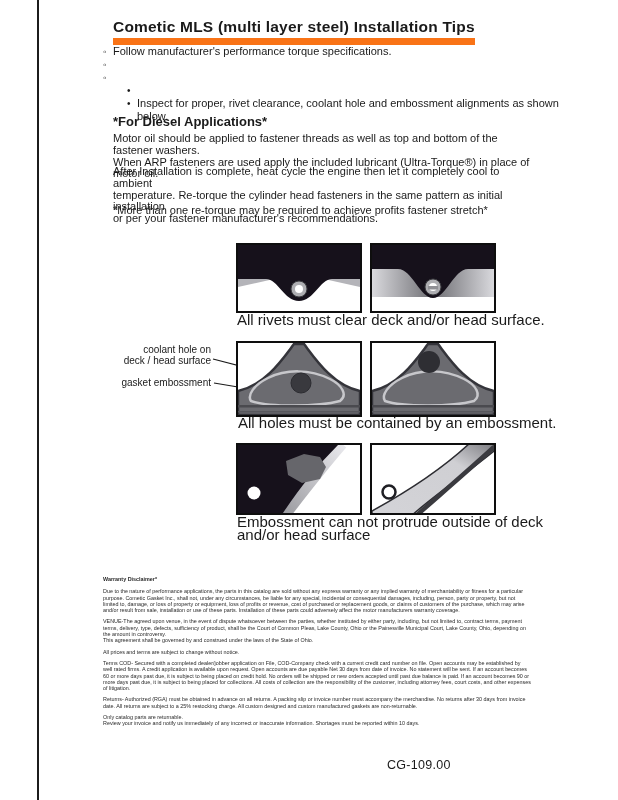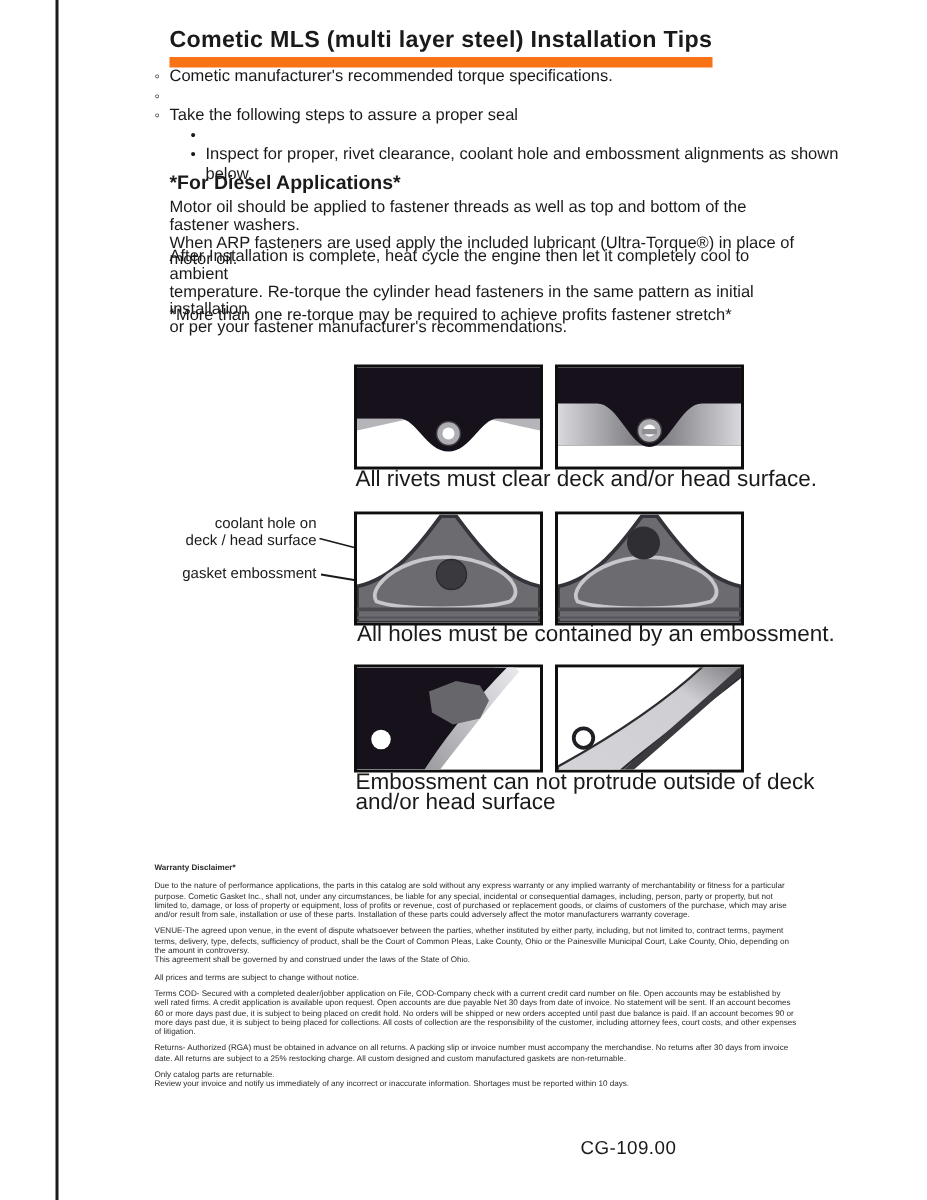--- a/index.html
+++ b/index.html
@@ -35,28 +35,27 @@
 </head>
 <body>
 
 <div class="abs scan-edge"></div>
 
 <div class="abs doc-title">Cometic MLS (multi layer steel) Installation Tips</div>
 
 <div class="abs bullets">
   <div class="b-row">
     <span class="b-marker">◦</span>
-    <span>Cometic manufacturer's recommended torque specifications.</span>
+    <span>Follow manufacturer's performance torque specifications.</span>
   </div>
   <div class="b-row">
     <span class="b-marker">◦</span>
   </div>
   <div class="b-row">
     <span class="b-marker">◦</span>
-    <span>Take the following steps to assure a proper seal</span>
   </div>
   <div class="b-row lvl2">
     <span class="b-marker">•</span>
   </div>
   <div class="b-row lvl2">
     <span class="b-marker">•</span>
     <span>Inspect for proper, rivet clearance, coolant hole and embossment alignments as shown below.</span>
   </div>
 </div>
 

